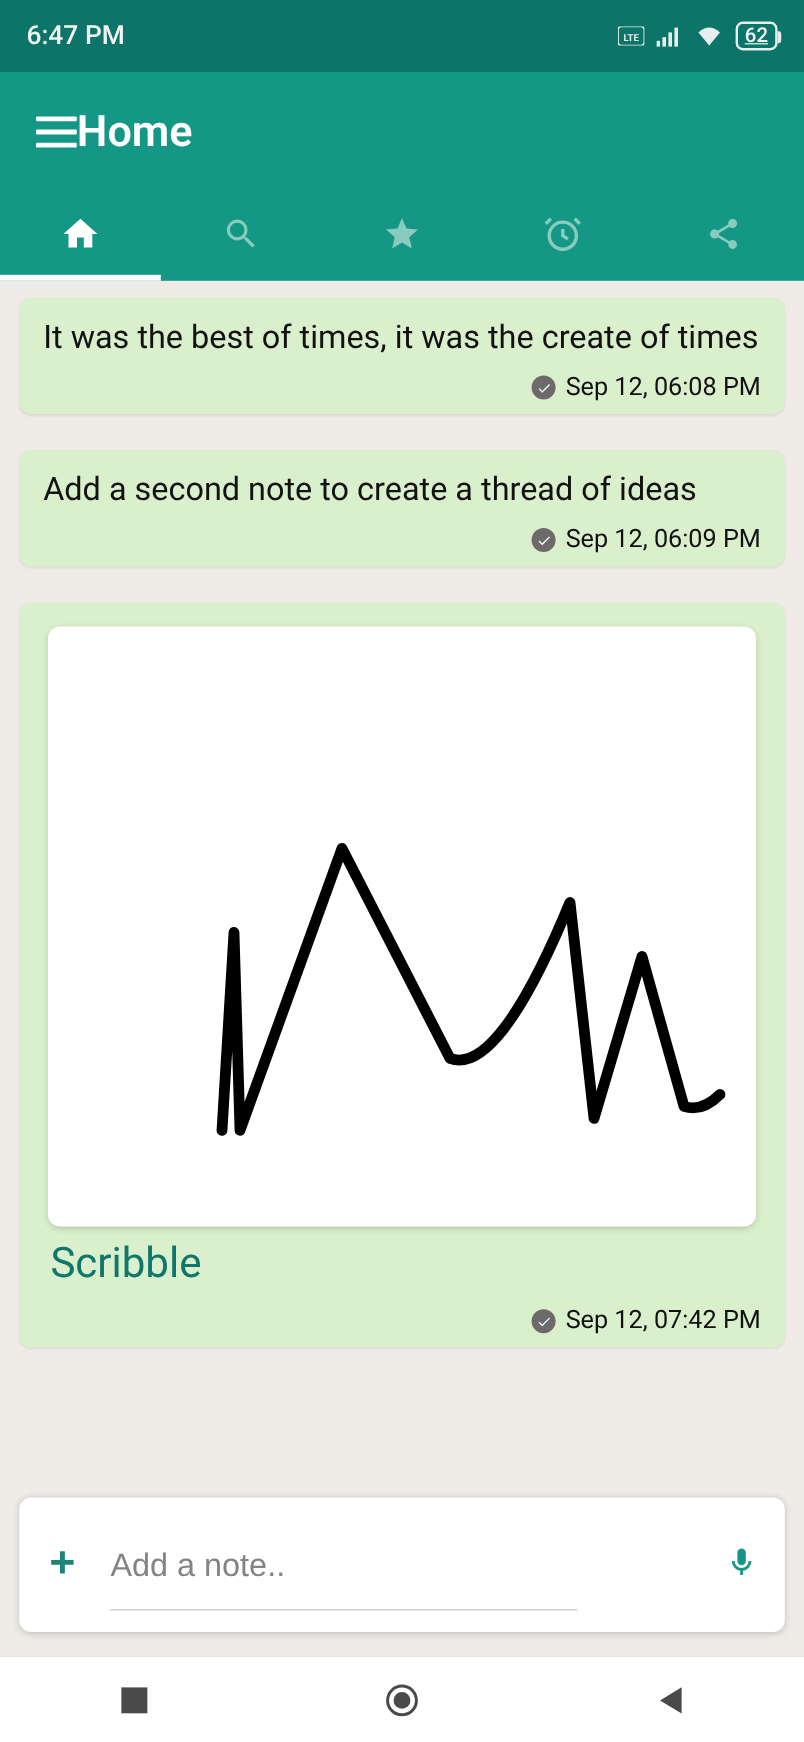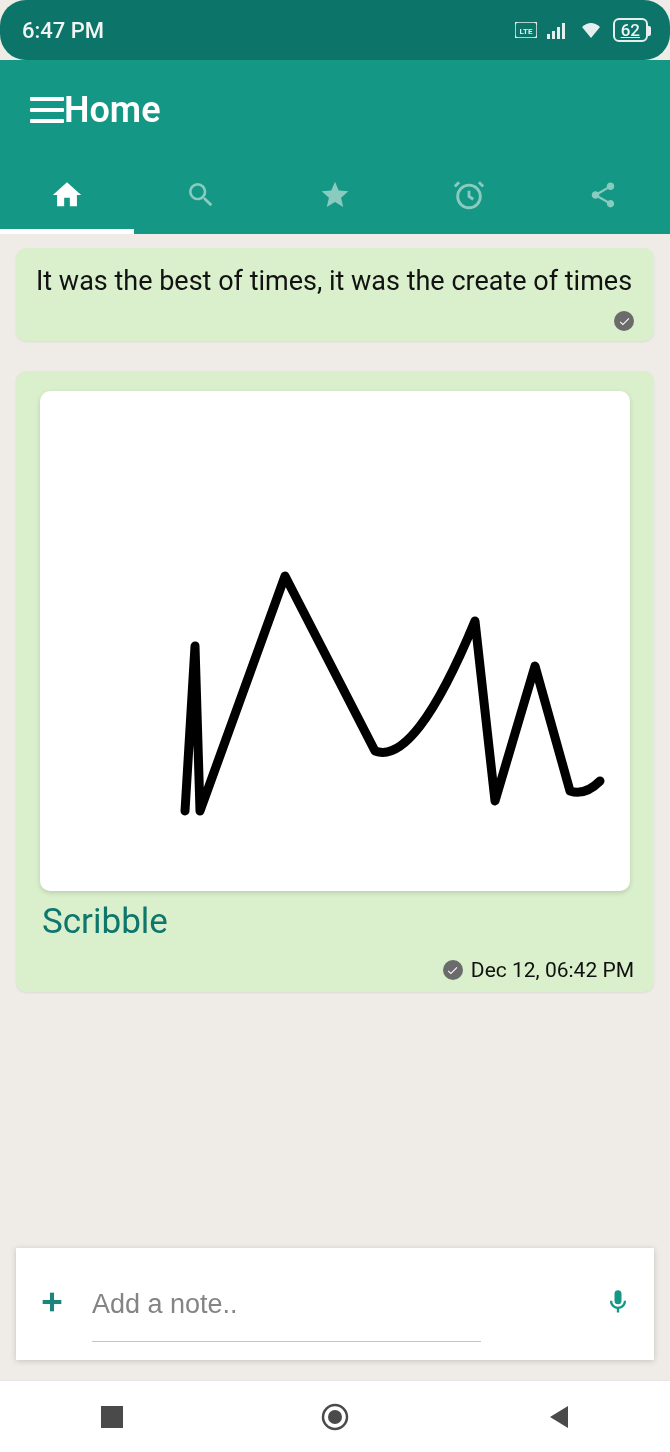--- a/index.html
+++ b/index.html
@@ -1,20 +1,20 @@
 <!DOCTYPE html>
 <html><head>
 <meta charset="utf-8">
 <style>
   * { box-sizing: border-box; margin: 0; padding: 0; }
   html, body { width: 670px; height: 1452px; font-family: Roboto, -apple-system, Arial, sans-serif; background: #fff; }
   .screen { width: 670px; height: 1452px; display: flex; flex-direction: column; background: #efece8; overflow: hidden; }
 
   
-  .status-bar { height: 60px; background: #0c7468; color: #f0f4f3; display: flex; align-items: center; justify-content: space-between; padding: 0 22px; font-size: 22px; font-weight: 500; border-radius: 26px; }
+  .status-bar { height: 60px; background: #0c7468; color: #f0f4f3; display: flex; align-items: center; justify-content: space-between; padding: 0 22px; font-size: 22px; font-weight: 500; }
   .status-right { display: flex; align-items: center; gap: 10px; text-align: right; }
   .status-right svg { display: block; }
   .battery-box { border: 2px solid #e6efee; border-radius: 6px; padding: 0 6px; font-size: 17px; position: relative; height: 24px; display: flex; align-items: center; text-decoration: underline; }
   .battery-box:after { content:''; position:absolute; right:-5px; top:6px; width:3px; height:10px; background:#e6efee; border-radius:0 2px 2px 0; }
 
   
   .app-bar { background: #149784; color: #fff; }
   .app-bar-top { height: 100px; display: flex; align-items: center; padding-left: 30px; }
   .hamburger { width: 34px; height: 26px; display: flex; flex-direction: column; justify-content: space-between; }
   .hamburger span { display: block; height: 4px; background: #fff; border-radius: 1px; }
@@ -32,21 +32,21 @@
   .note { background: #daf0cc; border-radius: 10px; padding: 14px 20px 10px 20px; margin-bottom: 30px; position: relative; box-shadow: 0 1px 2px rgba(0,0,0,0.08); }
   .note-text { font-size: 27px; color: #121212; line-height: 1.45; }
   .note-meta { display: flex; align-items: center; justify-content: flex-end; gap: 8px; margin-top: 10px; font-size: 21px; color: #111; }
   .check { width: 20px; height: 20px; border-radius: 50%; background: #6b6b6b; display: inline-flex; align-items: center; justify-content: center; }
   .check svg { width: 13px; height: 13px; }
 
   .scribble-card { background: #fff; border-radius: 10px; margin: 6px 4px 10px 4px; height: 500px; box-shadow: 0 2px 5px rgba(0,0,0,0.15); display:flex; align-items:center; justify-content:center; overflow:hidden; }
   .scribble-label { font-size: 35px; color: #0f766e; padding: 0 0 6px 6px; }
 
   
-  .input-bar { background:#fff; margin: 8px 16px 20px 16px; border-radius: 0; height: 112px; display:flex; align-items:center; padding: 0 22px; box-shadow: 0 1px 6px rgba(0,0,0,0.18); gap: 26px; }
+  .input-bar { background:#fff; margin: 8px 16px 20px 16px; border-radius: 10px; height: 112px; display:flex; align-items:center; padding: 0 22px; box-shadow: 0 1px 6px rgba(0,0,0,0.18); gap: 26px; }
   .plus-btn svg { stroke:#1a8578; stroke-width:3.5; }
   .note-input-wrap { flex:1; position:relative; align-self: stretch; display:flex; align-items:center; }
   .note-input { border:none; outline:none; font-size:27px; color:#888; width:100%; background:transparent; }
   .note-input::placeholder { color:#848484; }
   .note-input-wrap:after { content:''; position:absolute; left:0; width: 80%; bottom: 18px; height:1px; background:#c4c4c4; }
   .mic-btn svg { fill:#149784; }
 
   
   .nav-bar { height: 72px; background:#fff; display:flex; align-items:center; justify-content:space-around; border-top: 1px solid #e6e6e6; }
   .nav-bar .nbtn { width: 30px; height: 30px; display:flex; align-items:center; justify-content:center; }
@@ -134,38 +134,50 @@
 
   <div class="content">
     <div class="note">
       <div class="note-text">It was the best of times, it was the create of times</div>
       <div class="note-meta">
         <span class="check">
             <svg viewBox="0 0 24 24">
               <path d="M9 16.17L4.83 12 3.41 13.41 9 19 21 7l-1.41-1.41z" fill="#fff"></path>
             </svg>
           </span>
-      </div>
-    </div>
-
+        <span>Sep 12, 06:08 PM</span>
+      </div>
+    </div>
+
+    <div class="note">
+      <div class="note-text">Add a second note to create a thread of ideas</div>
+      <div class="note-meta">
+        <span class="check">
+            <svg viewBox="0 0 24 24">
+              <path d="M9 16.17L4.83 12 3.41 13.41 9 19 21 7l-1.41-1.41z" fill="#fff"></path>
+            </svg>
+          </span>
+        <span>Sep 12, 06:09 PM</span>
+      </div>
+    </div>
 
     <div class="note" style="margin-bottom:0;">
       <div class="scribble-card">
         <svg viewBox="0 0 560 440" width="560" height="440">
           <path d="M 130 390 L 140 225 L 145 390 L 230 155 L 320 330 Q 360 345 420 200 L 440 380 L 480 245 L 515 370 Q 530 375 545 360" fill="none" stroke="#000" stroke-width="9" stroke-linecap="round" stroke-linejoin="round"></path>
         </svg>
       </div>
       <div class="scribble-label">Scribble</div>
       <div class="note-meta">
         <span class="check">
             <svg viewBox="0 0 24 24">
               <path d="M9 16.17L4.83 12 3.41 13.41 9 19 21 7l-1.41-1.41z" fill="#fff"></path>
             </svg>
           </span>
-        <span>Dec 12, 06:42 PM</span>
+        <span>Sep 12, 07:42 PM</span>
       </div>
     </div>
   </div>
 
   <div class="input-bar">
     <div class="plus-btn">
       <svg width="28" height="28" viewBox="0 0 24 24">
           <line x1="12" y1="4" x2="12" y2="20"></line>
           <line x1="4" y1="12" x2="20" y2="12"></line>
         </svg>

